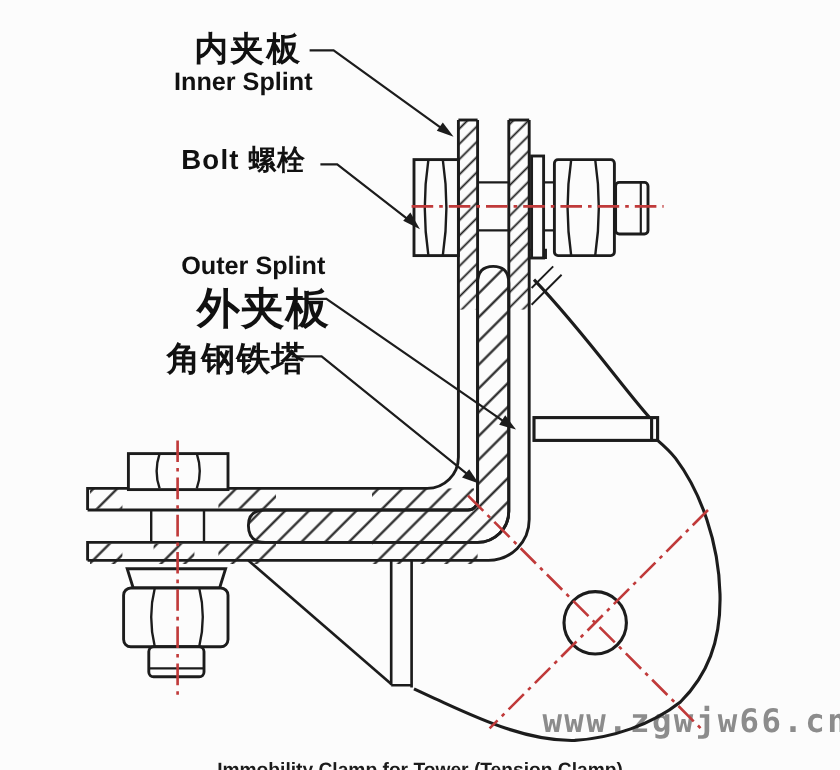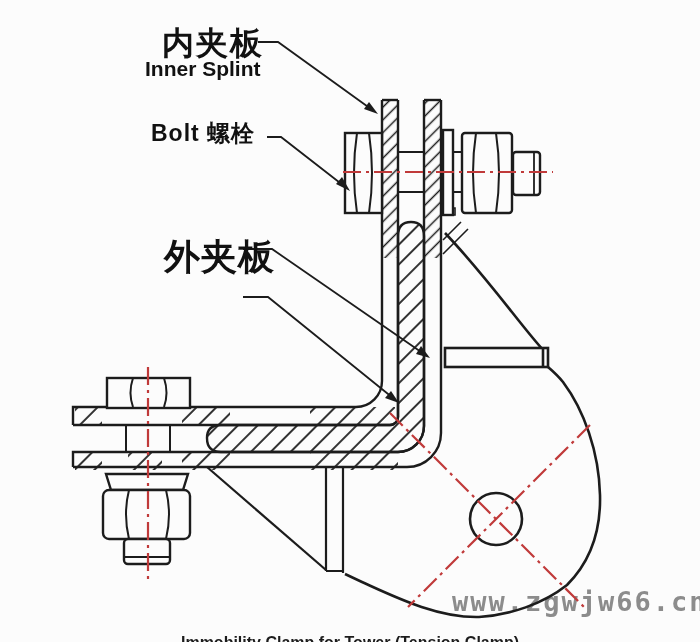--- a/index.html
+++ b/index.html
@@ -4,21 +4,21 @@
 <style>
   html,body{margin:0;padding:0;}
   body{
     width:700px;height:642px;overflow:hidden;position:relative;
     background:#fcfcfc;
     font-family:"Liberation Sans", sans-serif;
   }
   .stage{position:absolute;inset:0;width:700px;height:642px;}
   svg.drawing{position:absolute;left:0;top:0;z-index:2;}
   .lbl{position:absolute;z-index:3;color:#111;font-weight:bold;white-space:nowrap;}
-  .lbl-inner-cn{left:162px;top:22px;font-size:32px;letter-spacing:2px;}
+  .lbl-inner-cn{left:162px;top:22px;font-size:28px;letter-spacing:2px;}
   .lbl-inner-en{left:145px;top:57px;font-size:21px;}
   .lbl-bolt{left:151px;top:118px;font-size:23px;letter-spacing:1px;}
   .lbl-outer-en{left:151px;top:210px;font-size:21px;}
   .lbl-outer-cn{left:164px;top:233px;font-size:36px;letter-spacing:1px;}
   .lbl-tower-cn{left:139px;top:280px;font-size:28px;letter-spacing:1px;}
   .lbl-tower-en{left:121px;top:313px;font-size:20px;}
   .watermark{
     position:absolute;z-index:1;left:452px;top:586px;
     font-family:"DejaVu Sans Mono", monospace;font-weight:bold;
     font-size:27px;letter-spacing:2px;color:#8c8c8c;white-space:nowrap;
@@ -128,16 +128,18 @@
       <line x1="343" y1="172" x2="553" y2="172"></line>
       <line x1="148" y1="367" x2="148" y2="580"></line>
       <line x1="390" y1="413" x2="586" y2="609"></line>
       <line x1="590" y1="425" x2="408" y2="607"></line>
     </g>
   </svg>
 
   <div class="lbl lbl-inner-cn">内夹板</div>
   <div class="lbl lbl-bolt">Bolt 螺栓</div>
   <div class="lbl lbl-inner-en">Inner Splint</div>
+  <div class="lbl lbl-outer-en">Outer Splint</div>
   <div class="lbl lbl-outer-cn">外夹板</div>
+  <div class="lbl lbl-tower-cn">角钢铁塔</div>
 
   <div class="caption">Immobility Clamp for Tower (Tension Clamp)</div>
 </div>
 
 </body></html>

